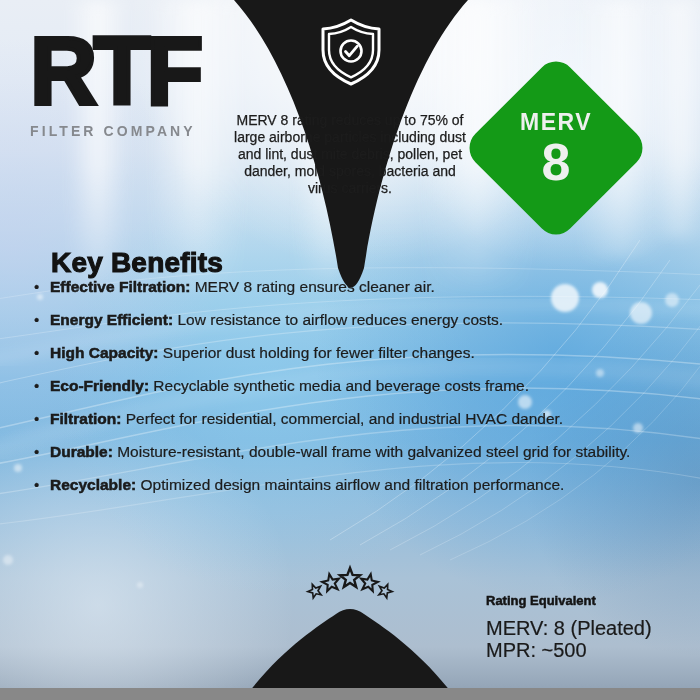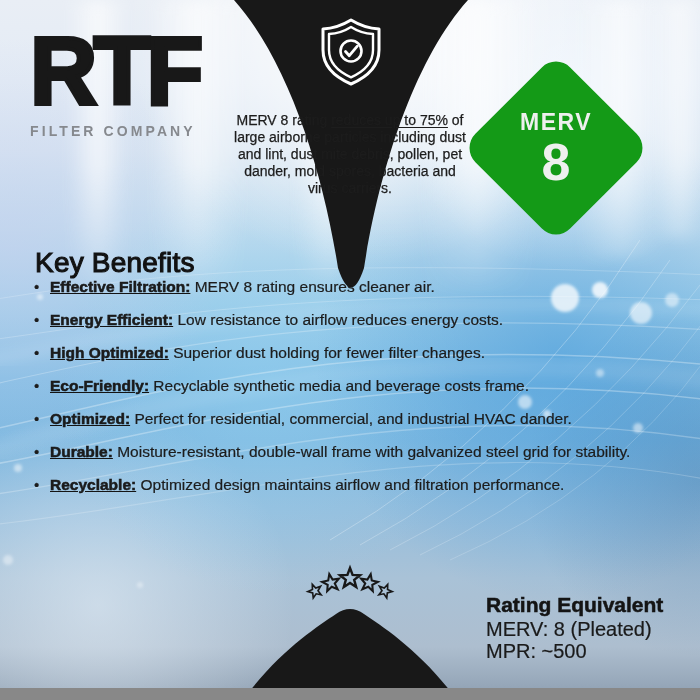--- a/index.html
+++ b/index.html
@@ -50,51 +50,51 @@
     margin-top:4px;font-size:14px;font-weight:bold;color:var(--tagline_gray,#86898e);
     letter-spacing:3.1px;
   }
 
   
   .banner-text{
     position:absolute;left:230px;top:112px;width:240px;text-align:center;
     font-size:14px;line-height:17px;color:#1d1d1d;font-weight:normal;
     -webkit-text-stroke:.25px #1d1d1d;
   }
-  .banner-text .u{text-decoration:underline;text-underline-offset:2px;}
+  .banner-text .u{text-underline-offset:2px;}
 
   
   .merv-badge{
     position:absolute;left:489px;top:81px;width:134px;height:134px;border-radius:20px;
     background:var(--badge_green,#149a17);transform:rotate(45deg);
   }
   .merv-badge-inner{
     position:absolute;inset:0;transform:rotate(-45deg);
     display:flex;flex-direction:column;align-items:center;justify-content:center;
     color:var(--text_light,#eef0ee);
   }
   .merv-label{font-size:23px;font-weight:bold;letter-spacing:1.5px;}
   .merv-value{font-size:52px;font-weight:bold;line-height:1;margin-top:0px;}
 
   
   .kb-title{
-    position:absolute;left:35px;top:224px;font-size:28px;font-weight:normal;
+    position:absolute;left:51px;top:224px;font-size:28px;font-weight:bold;
     color:#121212;-webkit-text-stroke:1.1px #121212;letter-spacing:.2px;
   }
   .kb-list{position:absolute;left:34px;top:276px;width:648px;list-style:none;margin:0;padding:0;}
   .kb-list li{
     position:relative;padding-left:16px;margin-bottom:12px;
     font-size:15.5px;line-height:21px;color:#1c1c1c;-webkit-text-stroke:.2px #1c1c1c;
   }
   .kb-bullet{position:absolute;left:0;top:0;font-size:15px;}
-  .kb-label{font-weight:bold;text-decoration:underline;-webkit-text-stroke:.5px #141414;}
+  .kb-label{font-weight:bold;-webkit-text-stroke:.5px #141414;}
 
   
   .rating-eq{position:absolute;left:486px;top:593px;}
-  .rating-eq-title{font-size:21px;font-weight:bold;-webkit-text-stroke:.5px #141414;color:#141414;margin-bottom:2px;}
+  .rating-eq-title{font-size:13px;font-weight:bold;-webkit-text-stroke:.5px #141414;color:#141414;margin-bottom:10px;}
   .rating-eq-row{font-size:20px;line-height:21.5px;color:#1a1a1a;-webkit-text-stroke:.2px #1a1a1a;}
 </style>
 </head>
 <body>
 
 <div class="canvas">
 
   <div class="streaks"></div>
 
   <svg class="decor" viewBox="0 0 700 700" aria-hidden="true">
@@ -170,23 +170,23 @@
     <div class="merv-badge-inner">
       <div class="merv-label">MERV</div>
       <div class="merv-value">8</div>
     </div>
   </div>
 
   <h2 class="kb-title">Key Benefits</h2>
   <ul class="kb-list">
     <li><span class="kb-bullet">•</span><span class="kb-label">Effective Filtration:</span> <span>MERV 8 rating ensures cleaner air.</span></li>
     <li><span class="kb-bullet">•</span><span class="kb-label">Energy Efficient:</span> <span>Low resistance to airflow reduces energy costs.</span></li>
-    <li><span class="kb-bullet">•</span><span class="kb-label">High Optimized:</span> <span>Superior dust holding for fewer filter changes.</span></li>
+    <li><span class="kb-bullet">•</span><span class="kb-label">High Capacity:</span> <span>Superior dust holding for fewer filter changes.</span></li>
     <li><span class="kb-bullet">•</span><span class="kb-label">Eco-Friendly:</span> <span>Recyclable synthetic media and beverage costs frame.</span></li>
-    <li><span class="kb-bullet">•</span><span class="kb-label">Optimized:</span> <span>Perfect for residential, commercial, and industrial HVAC dander.</span></li>
+    <li><span class="kb-bullet">•</span><span class="kb-label">Filtration:</span> <span>Perfect for residential, commercial, and industrial HVAC dander.</span></li>
     <li><span class="kb-bullet">•</span><span class="kb-label">Durable:</span> <span>Moisture-resistant, double-wall frame with galvanized steel grid for stability.</span></li>
     <li><span class="kb-bullet">•</span><span class="kb-label">Recyclable:</span> <span>Optimized design maintains airflow and filtration performance.</span></li>
   </ul>
 
   <div class="rating-eq">
     <div class="rating-eq-title">Rating Equivalent</div>
     <div class="rating-eq-row">MERV: 8 (Pleated)</div>
     <div class="rating-eq-row">MPR: ~500</div>
   </div>
 

